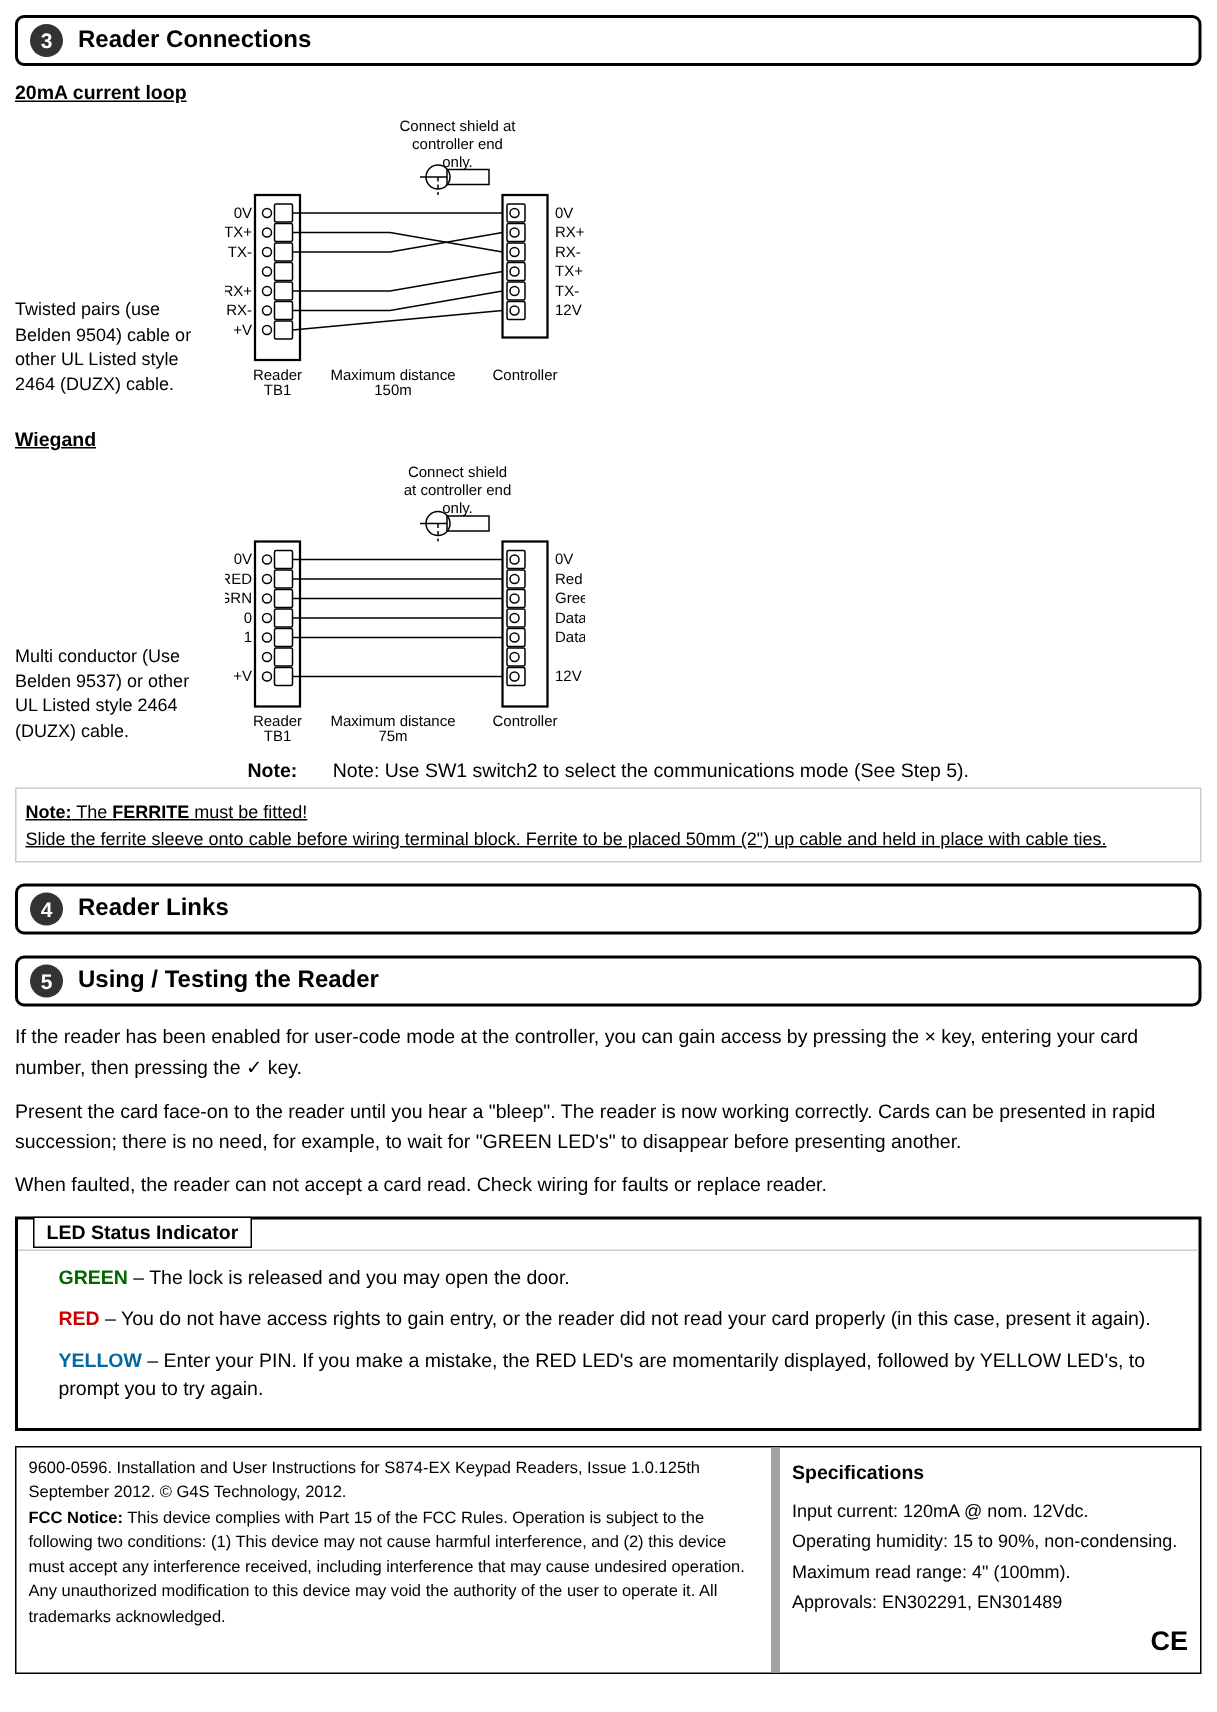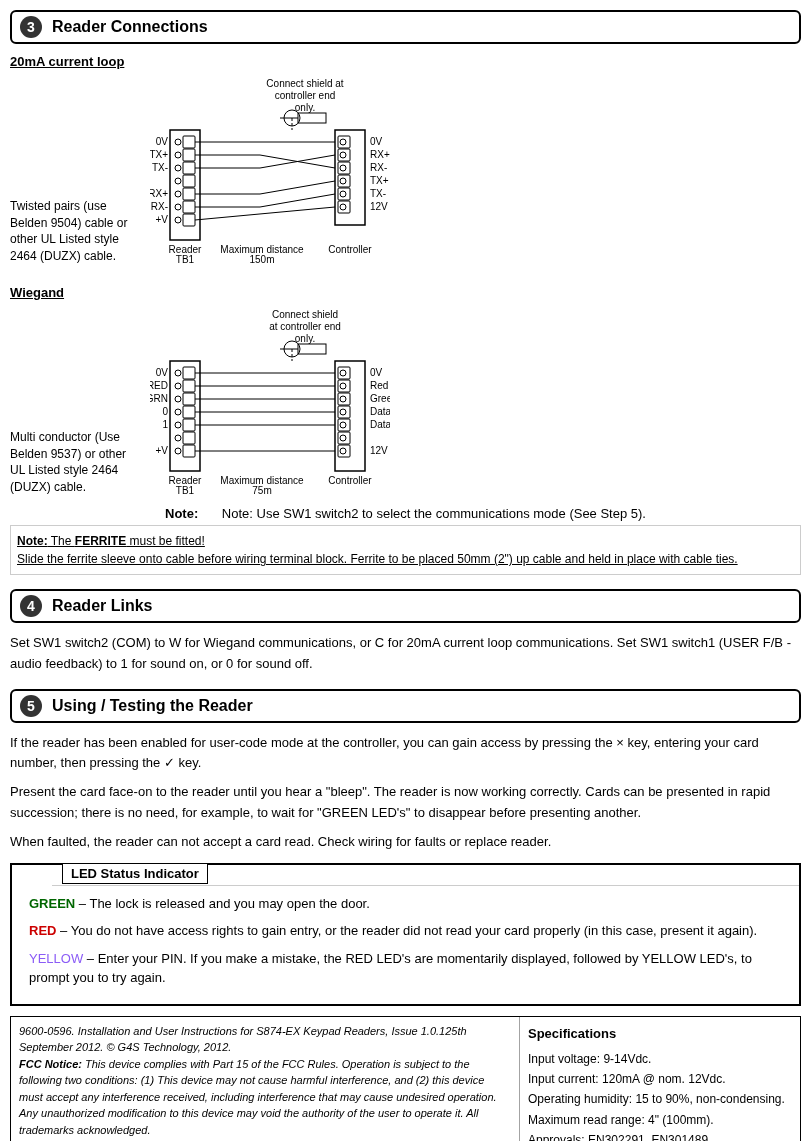--- a/index.html
+++ b/index.html
@@ -93,47 +93,45 @@
       padding: 2px 8px;
       font-weight: bold;
       font-size: 13px;
       margin: -1px 0 0 10px;
       background: #fff;
       position: relative;
       top: -1px;
     }
     .led-box-header {
       border-bottom: 1px solid #ccc;
-      margin-left: 40px;
     }
     .led-entries {
-      padding: 8px 17px;
+      padding: 8px 27px;
     }
     .led-entry {
       margin-bottom: 8px;
       font-size: 13px;
       line-height: 1.5;
     }
     .led-label-green { font-weight: bold; color: #006600; }
     .led-label-red { font-weight: bold; color: #cc0000; }
-    .led-label-yellow { font-weight: normal; color: #8b5cf6; }
+    .led-label-yellow { font-weight: bold; color: #0369a1; }
 
     
     .footer {
       display: flex;
       border: 1px solid #000;
       margin-top: 10px;
     }
     .footer-left {
       flex: 1;
       padding: 6px 8px;
       font-size: 11px;
       line-height: 1.5;
-      border-right: 1px solid #a3a3a3;
-      font-style: italic;
+      border-right: 6px solid #a3a3a3;
     }
     .footer-right {
       width: 280px;
       padding: 6px 8px;
       font-size: 12px;
       line-height: 1.7;
     }
     .footer-right-title {
       font-weight: bold;
       font-size: 13px;
@@ -333,21 +331,20 @@
     The <strong>FERRITE</strong> must be fitted!<br>
     Slide the ferrite sleeve onto cable before wiring terminal block.  Ferrite to be placed 50mm (2") up cable and held in place with cable ties.
   </div>
 </div>
 
 <div class="section4">
   <div class="section-header">
     <div class="section-num">4</div>
     <div class="section-title">Reader Links</div>
   </div>
-  <p class="section4-text">Set SW1 switch2 (COM) to W for Wiegand communications, or C for 20mA current loop communications. Set SW1 switch1 (USER F/B - audio feedback) to 1 for sound on, or 0 for sound off.</p>
 </div>
 
 <div class="section5">
   <div class="section-header">
     <div class="section-num">5</div>
     <div class="section-title">Using / Testing the Reader</div>
   </div>
   <p class="section5-text">If the reader has been enabled for user-code mode at the controller, you can gain access by pressing the × key, entering your card number, then pressing the ✓ key.</p>
   <p class="section5-text">Present the card face-on to the reader until you hear a "bleep".  The reader is now working correctly.  Cards can be presented in rapid succession; there is no need, for example, to wait for "GREEN LED's" to disappear before presenting another.</p>
   <p class="section5-text">When faulted, the reader can not accept a card read.  Check wiring for faults or replace reader.</p>
@@ -378,20 +375,19 @@
     <p>
       <strong>FCC Notice:</strong>
       <span>This device complies with Part 15 of the FCC Rules. Operation is subject to the following two conditions: (1) This device may not cause harmful interference, and (2) this device must accept any interference received, including interference that may cause undesired operation.</span>
     </p>
     <p>
       <span>Any unauthorized modification to this device may void the authority of the user to operate it. All trademarks acknowledged.</span>
     </p>
   </div>
   <div class="footer-right">
     <div class="footer-right-title">Specifications</div>
-    <div>Input voltage: 9-14Vdc.</div>
     <div>Input current:  120mA @ nom. 12Vdc.</div>
     <div>Operating humidity: 15 to 90%, non-condensing.</div>
     <div>Maximum read range: 4" (100mm).</div>
     <div>Approvals: EN302291, EN301489</div>
     <div class="ce-mark">CE</div>
   </div>
 </div>
 
 </body></html>

